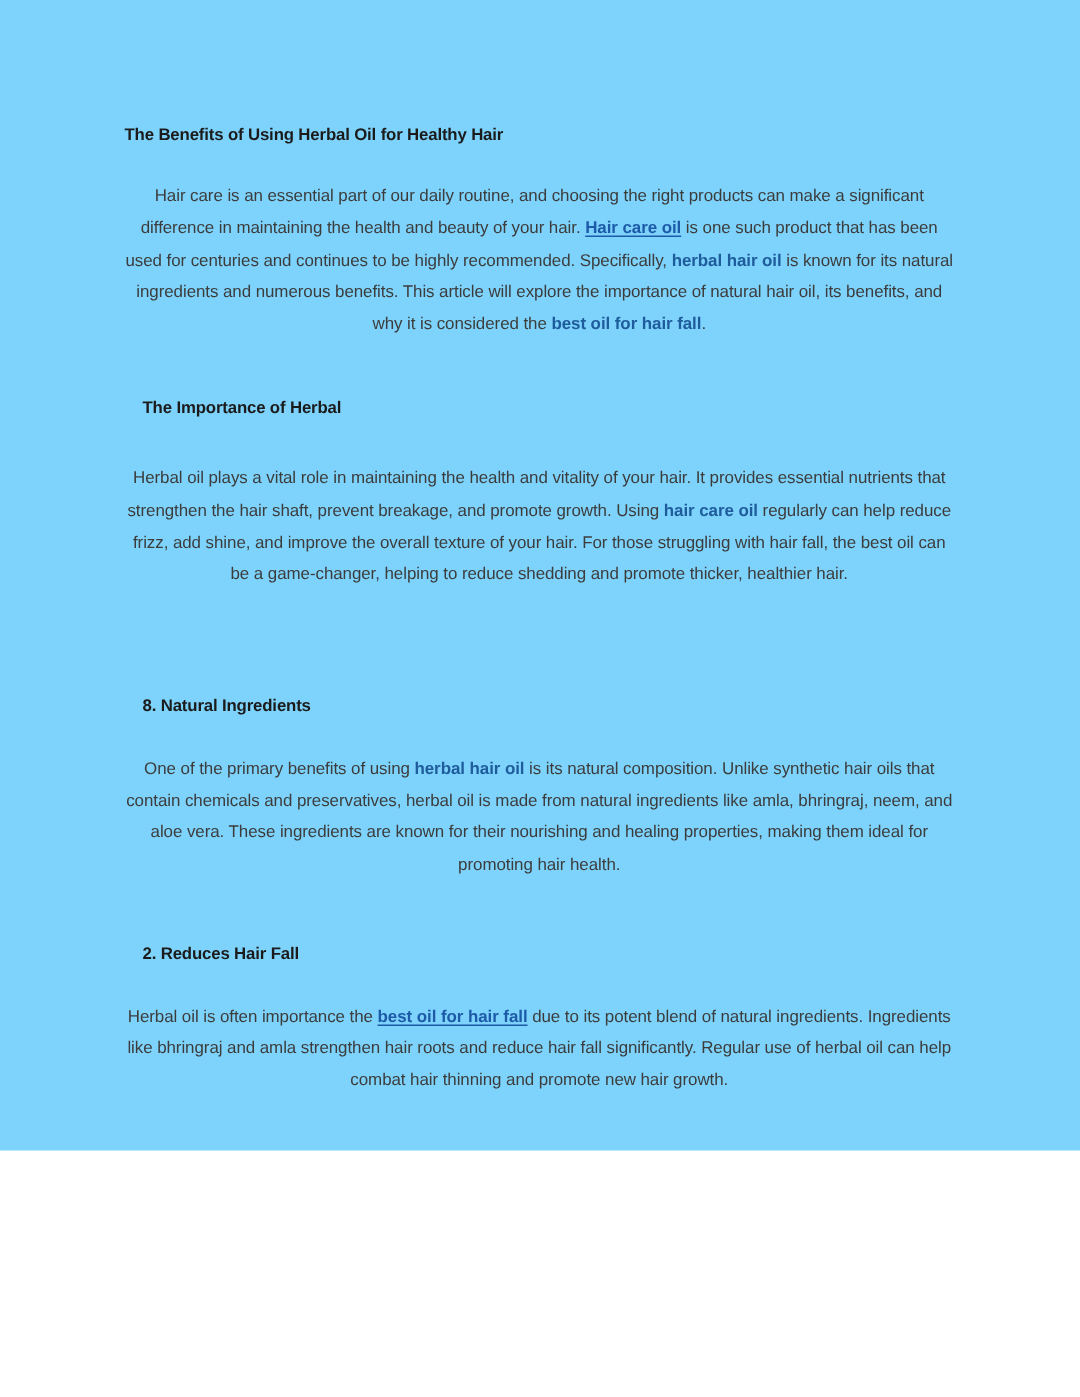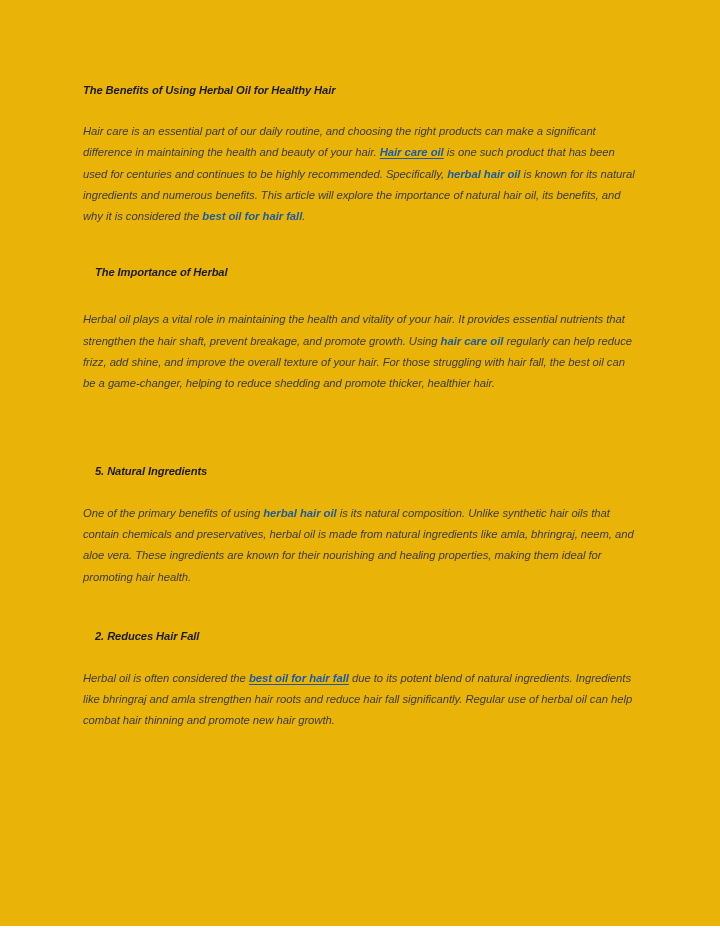--- a/index.html
+++ b/index.html
@@ -11,24 +11,23 @@
     width: 720px;
     height: 931px;
     overflow: hidden;
     font-family: "Liberation Sans", sans-serif;
     -webkit-font-smoothing: antialiased;
   }
 
   .page {
     position: relative;
     width: 720px;
-    height: 926px;
-    background: #eab308;
+    height: 767px;
+    background: #7dd3fc;
     box-sizing: border-box;
-    font-style: italic;
   }
 
   .content {
     position: absolute;
     left: 83px;
     top: 82px;
     width: 553px;
   }
 
   .doc-title {
@@ -40,21 +39,21 @@
     margin: 0 0 0 0;
   }
 
   .para {
     font-size: 11.3px;
     font-weight: 400;
     color: #3c3c3c;
     line-height: 21.3px;
     letter-spacing: -0.05px;
     margin: 0;
-    text-align: left;
+    text-align: center;
   }
 
   .heading {
     font-size: 11.2px;
     font-weight: 700;
     color: #1b1b1b;
     letter-spacing: -0.1px;
     line-height: 16px;
     margin: 12px;
   }
@@ -101,33 +100,33 @@
 
     <div class="sp-heading-para"></div>
 
     <p class="para"><span>Herbal oil plays a vital role in maintaining the health and vitality of your hair. It provides essential nutrients that strengthen the hair shaft, prevent breakage, and promote growth. Using </span><span class="strong-blue">hair care oil</span><span> regularly can help reduce frizz, add shine, and improve the overall texture of your hair. For those struggling with hair fall, the best oil can be a game-changer, helping to reduce shedding and promote thicker, healthier hair.</span></p>
 
     <div class="sp-para-heading-lg"></div>
 
 
     <div class="sp-heading-heading"></div>
 
-    <h3 class="heading">5. Natural Ingredients</h3>
+    <h3 class="heading">8. Natural Ingredients</h3>
 
     <div class="sp-subheading-para"></div>
 
     <p class="para"><span>One of the primary benefits of using </span><span class="strong-blue">herbal hair oil</span><span> is its natural composition. Unlike synthetic hair oils that contain chemicals and preservatives, herbal oil is made from natural ingredients like amla, bhringraj, neem, and aloe vera. These ingredients are known for their nourishing and healing properties, making them ideal for promoting hair health.</span></p>
 
     <div class="sp-para-subheading"></div>
 
     <h3 class="heading">2. Reduces Hair Fall</h3>
 
     <div class="sp-subheading-para"></div>
 
-    <p class="para"><span>Herbal oil is often considered the </span><a class="link">best oil for hair fall</a><span> due to its potent blend of natural ingredients. Ingredients like bhringraj and amla strengthen hair roots and reduce hair fall significantly. Regular use of herbal oil can help combat hair thinning and promote new hair growth.</span></p>
+    <p class="para"><span>Herbal oil is often importance the </span><a class="link">best oil for hair fall</a><span> due to its potent blend of natural ingredients. Ingredients like bhringraj and amla strengthen hair roots and reduce hair fall significantly. Regular use of herbal oil can help combat hair thinning and promote new hair growth.</span></p>
 
     <div class="sp-para-subheading"></div>
 
 
     <div class="sp-subheading-para"></div>
 
 
   </div>
 </div>
 

